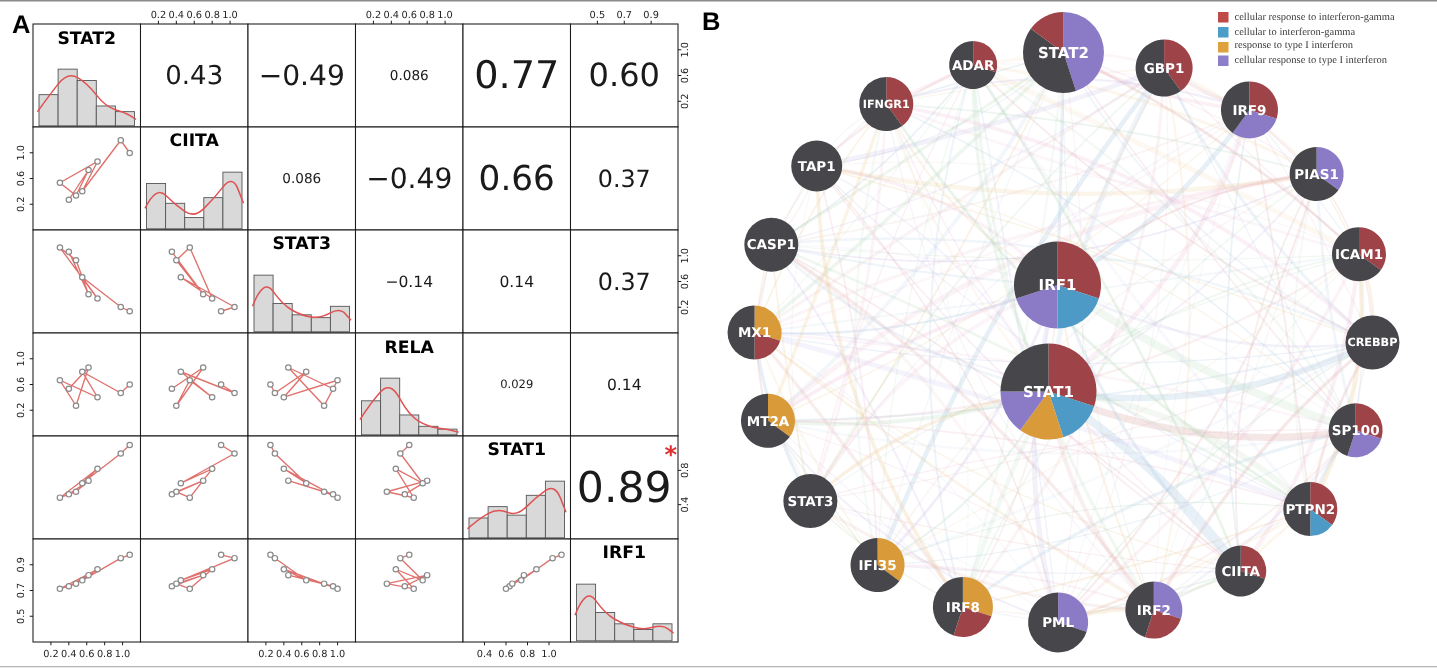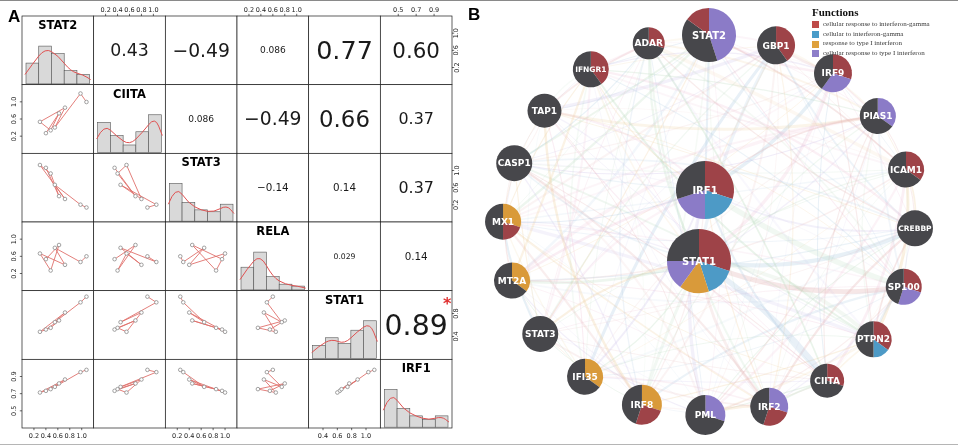--- a/index.html
+++ b/index.html
@@ -735,21 +735,20 @@
         <path d="M237 260 L237 228 A32 32 0 0 1 267.4338085214449 269.8885438199983 Z" fill="#9E4348"></path>
         <path d="M237 260 L267.4338085214449 269.8885438199983 A32 32 0 0 1 246.88854381999832 290.4338085214449 Z" fill="#4D9AC6"></path>
         <path d="M237 260 L246.88854381999832 290.4338085214449 A32 32 0 0 1 218.19087192664085 285.8885438199983 Z" fill="#D99A3A"></path>
         <path d="M237 260 L218.19087192664085 285.8885438199983 A32 32 0 0 1 205 260 Z" fill="#8B7BC7"></path>
         <path d="M237 260 L205 260 A32 32 0 0 1 237 228 Z" fill="#47474B"></path>
         <text x="237" y="263.5" text-anchor="middle" font-size="10" font-weight="bold" fill="#ffffff" font-family="&quot;DejaVu Sans&quot;, sans-serif">STAT1</text>
       </g>
     </svg>
 
   <div class="legend">
-    <div class="legend-title">Functions</div>
     <div class="legend-item">
       <span class="swatch" style="background: rgb(190, 75, 72);"></span>
       <span class="lbl">cellular response to interferon-gamma</span>
     </div>
     <div class="legend-item">
       <span class="swatch" style="background: rgb(74, 156, 201);"></span>
       <span class="lbl">cellular to interferon-gamma</span>
     </div>
     <div class="legend-item">
       <span class="swatch" style="background: rgb(223, 161, 60);"></span>

